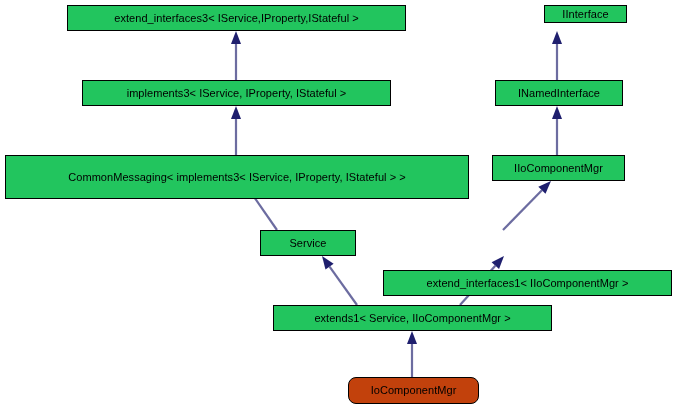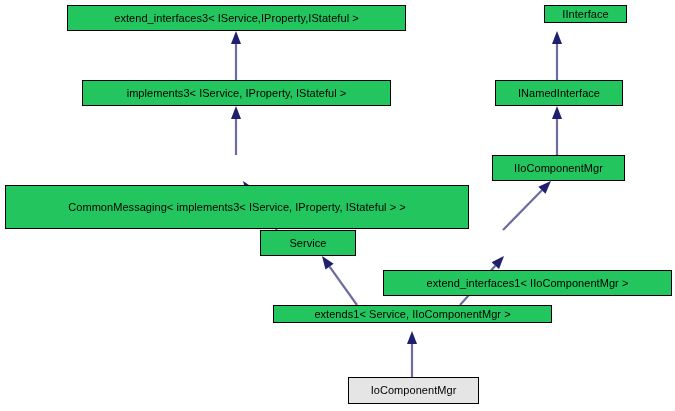--- a/index.html
+++ b/index.html
@@ -34,21 +34,22 @@
     justify-content: center;
     white-space: nowrap;
     font-family: "Liberation Sans", sans-serif;
     font-size: 11px;
     line-height: 1;
     color: #000000;
     letter-spacing: 0.05px;
     z-index: 3;
   }
   .node.highlight {
-    background: #e5e5e5;
+    background: #c2410c;
+    border-radius: 8px;
   }
   .node-label {
     display: block;
     padding: 0 6px;
   }
 </style>
 </head>
 <body>
 
 <div id="diagram-canvas">
@@ -98,33 +99,33 @@
       </div>
       <div class="node" style="left: 544px; top: 5px; width: 83px; height: 18px;">
         <span class="node-label">IInterface</span>
       </div>
       <div class="node" style="left: 82px; top: 80px; width: 309px; height: 26px;">
         <span class="node-label">implements3&lt; IService, IProperty, IStateful &gt;</span>
       </div>
       <div class="node" style="left: 495px; top: 80px; width: 128px; height: 26px;">
         <span class="node-label">INamedInterface</span>
       </div>
-      <div class="node" style="left: 5px; top: 155px; width: 464px; height: 44px; margin-top: 30px;">
+      <div class="node" style="left: 5px; top: 155px; width: 464px; height: 44px;">
         <span class="node-label">CommonMessaging&lt; implements3&lt; IService, IProperty, IStateful &gt; &gt;</span>
       </div>
       <div class="node" style="left: 492px; top: 155px; width: 133px; height: 26px;">
         <span class="node-label">IIoComponentMgr</span>
       </div>
       <div class="node" style="left: 260px; top: 230px; width: 96px; height: 26px;">
         <span class="node-label">Service</span>
       </div>
       <div class="node" style="left: 383px; top: 230px; width: 289px; height: 26px; margin-top: 40px;">
         <span class="node-label">extend_interfaces1&lt; IIoComponentMgr &gt;</span>
       </div>
-      <div class="node" style="left: 273px; top: 305px; width: 279px; height: 18px;">
+      <div class="node" style="left: 273px; top: 305px; width: 279px; height: 26px;">
         <span class="node-label">extends1&lt; Service, IIoComponentMgr &gt;</span>
       </div>
       <div class="node highlight" style="left: 348px; top: 377px; width: 131px; height: 27px;">
         <span class="node-label">IoComponentMgr</span>
       </div>
     </div>
 
 </div>
 
 </body></html>

